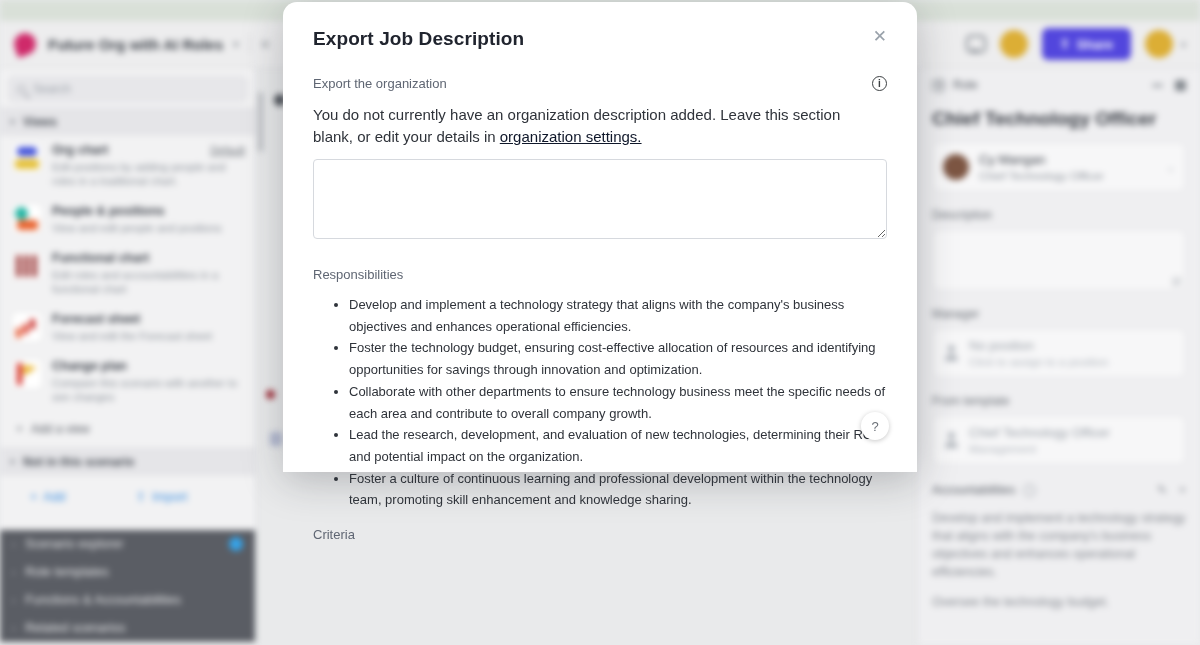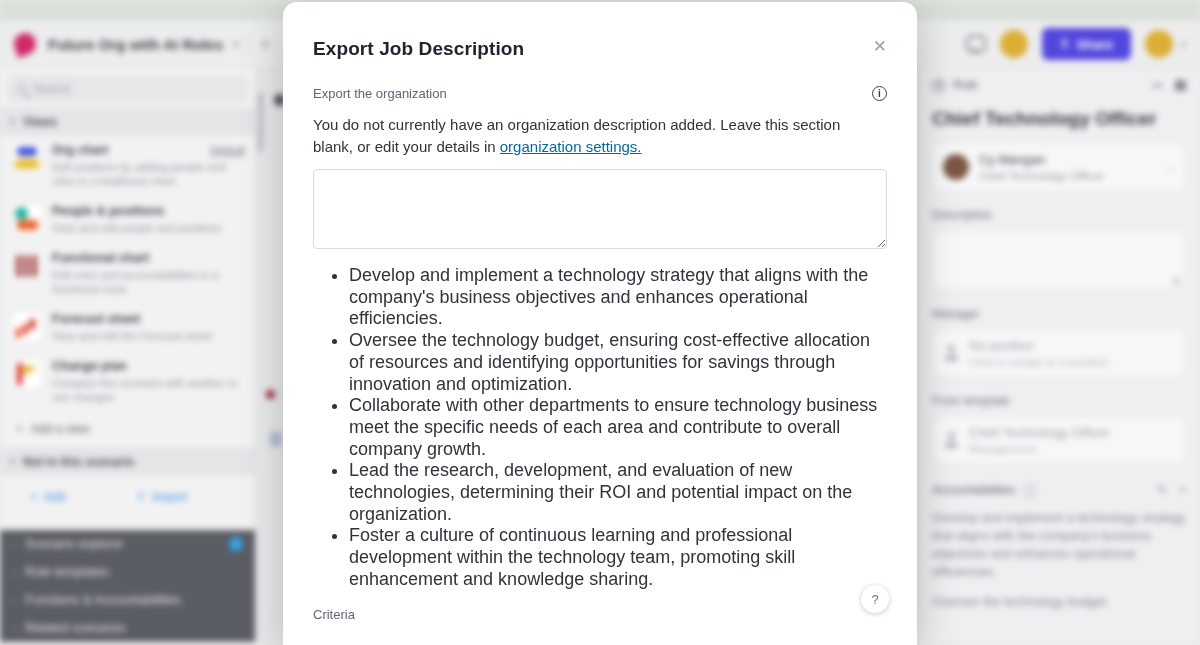--- a/index.html
+++ b/index.html
@@ -98,37 +98,37 @@
   .muted1 { color:#9aa0a8 !important; }
   .muted2 { color:#b3b8bf !important; }
   .acc-hdr { display:flex; align-items:center; gap:8px; margin-top:18px; }
   .acc-hdr .lbl { font-size:12px; color:#5b6068; }
   .acc-info { width:13px; height:13px; border:1px solid #9aa0a8; border-radius:50%; font-size:9px; color:#9aa0a8;
               display:flex; align-items:center; justify-content:center; }
   .acc-acts { margin-left:auto; display:flex; gap:12px; color:#7c828a; font-size:12px; }
   .acc-text { font-size:12.5px; color:#84888f; line-height:18px; margin-top:12px; }
 
   
-  .modal { position:absolute; left:283px; top:2px; width:634px; height:643px; background:#ffffff;
-           border-radius:14px 14px 0 0; box-shadow:0 8px 40px rgba(40,44,52,.28); padding:36px 30px; }
+  .modal { position:absolute; left:283px; top:2px; width:634px; height:470px; background:#ffffff;
+           border-radius:14px 14px 0 0; box-shadow:0 8px 40px rgba(40,44,52,.28); padding:26px 30px; }
   .m-title-row { display:flex; align-items:flex-start; }
   .m-title { font-size:19px; font-weight:bold; color:#20242e; letter-spacing:.1px; }
   .m-close { margin-left:auto; font-size:17px; color:#9aa2ab; line-height:1; cursor:pointer; }
   .m-label { font-size:13px; color:#5f6673; margin-top:22px; }
   .m-value { font-size:15px; color:#2f333a; margin-top:12px; }
   .m-label-row { display:flex; align-items:center; margin-top:26px; }
   .m-label-row .m-label { margin-top:0; }
   .info-icon { margin-left:auto; width:15px; height:15px; border:1.3px solid #3c4043; border-radius:50%;
                font-size:10px; color:#3c4043; display:flex; align-items:center; justify-content:center; font-weight:bold; }
   .m-para { font-size:15px; color:#2f333a; line-height:22px; margin-top:13px; max-width:560px; }
-  .m-link { color:#0369a1; }
+  .m-link { color:#0f172a; }
   .m-textarea { width:100%; height:80px; margin-top:11px; border:1px solid #d6d9de; border-radius:4px;
                 resize:vertical; font-family:"Liberation Sans", sans-serif; font-size:14px; padding:8px; color:#2f333a; }
   .m-bullets { margin:12px 0 0 0; padding-left:36px; max-width:580px; }
-  .m-bullets li { font-size:18px; color:#2f333a; line-height:21.7px; margin-bottom:0; }
+  .m-bullets li { font-size:13px; color:#2f333a; line-height:21.7px; margin-bottom:0; }
   .help-btn { position:absolute; right:28px; bottom:32px; width:28px; height:28px; border-radius:50%; background:#fff;
               box-shadow:0 1px 5px rgba(0,0,0,.22); display:flex; align-items:center; justify-content:center;
               font-size:13px; color:#6b7077; }
 </style>
 </head>
 <body>
 
 <div class="screen">
 
   <div class="backdrop">
@@ -333,23 +333,24 @@
     <div class="m-label-row">
       <div class="m-label">Export the organization</div>
       <div class="info-icon">i</div>
     </div>
     <div class="m-para">
       <span>You do not currently have an organization description added. Leave this section blank, or edit your details in </span><a class="m-link" href="#">organization settings.</a>
     </div>
 
     <textarea class="m-textarea" value="" style=""></textarea>
 
+    <div class="m-label" style="margin-top:24px">Responsibilities</div>
     <ul class="m-bullets">
       <li>Develop and implement a technology strategy that aligns with the company's business objectives and enhances operational efficiencies.</li>
-      <li>Oversee the technology budget, ensuring cost-effective allocation of resources and identifying opportunities for savings through innovation and optimization.</li>
+      <li>Foster the technology budget, ensuring cost-effective allocation of resources and identifying opportunities for savings through innovation and optimization.</li>
       <li>Collaborate with other departments to ensure technology business meet the specific needs of each area and contribute to overall company growth.</li>
       <li>Lead the research, development, and evaluation of new technologies, determining their ROI and potential impact on the organization.</li>
       <li>Foster a culture of continuous learning and professional development within the technology team, promoting skill enhancement and knowledge sharing.</li>
     </ul>
 
     <div class="m-label" style="margin-top:16px">Criteria</div>
 
     <div class="help-btn">?</div>
   </div>
 

